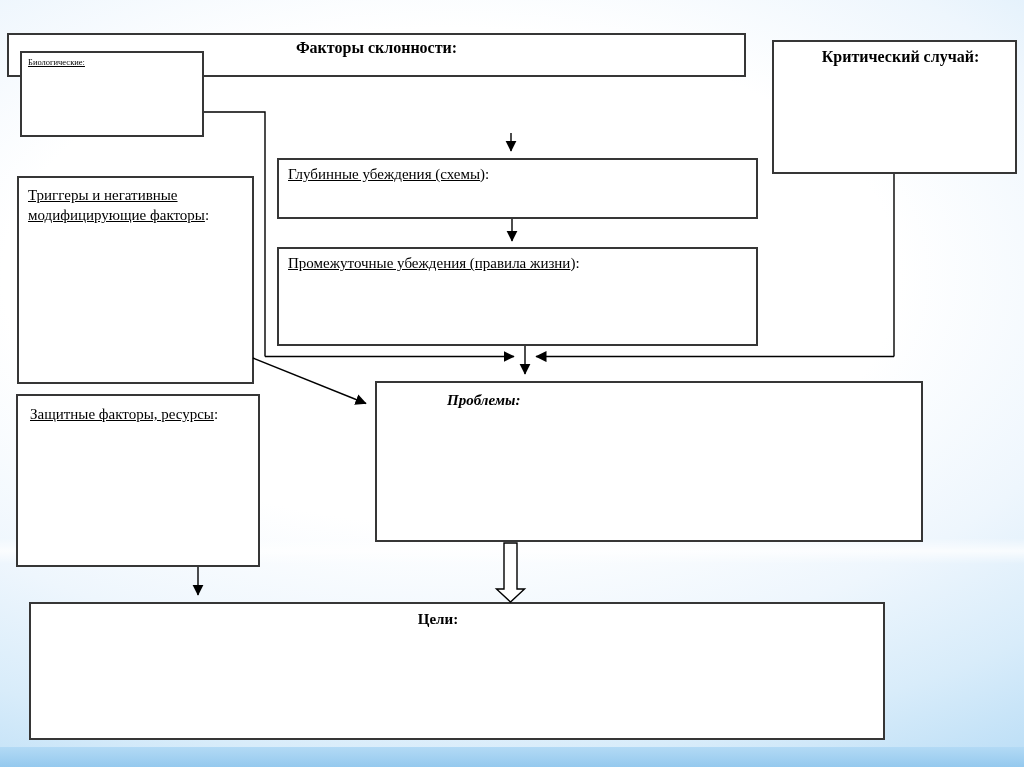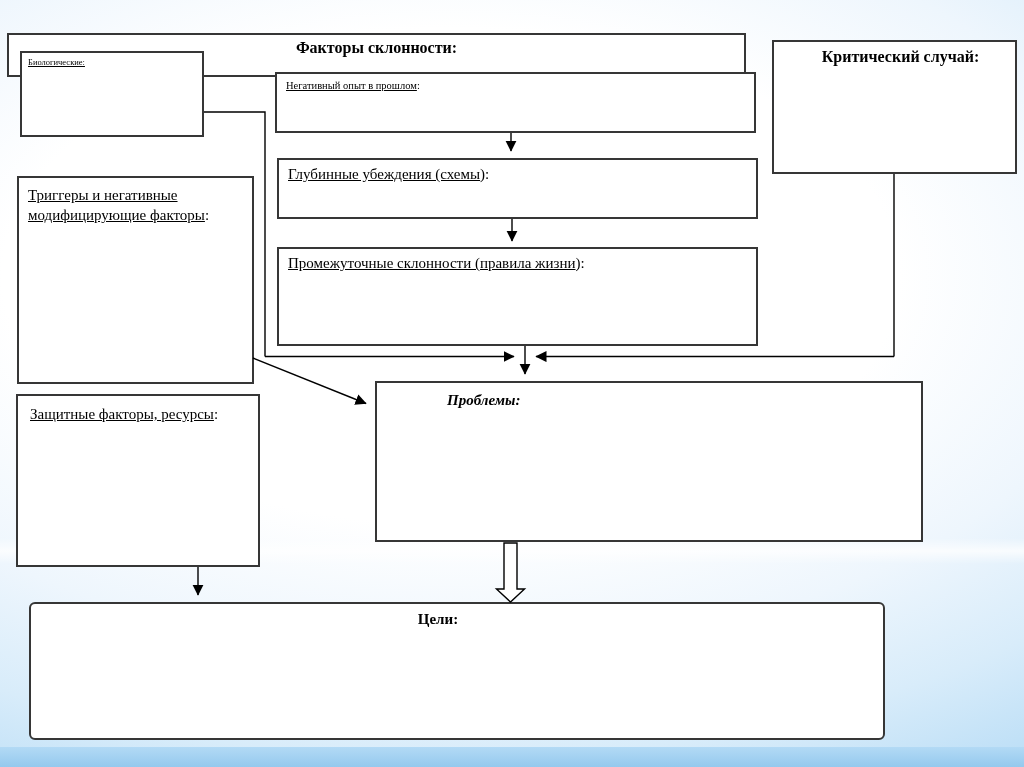--- a/index.html
+++ b/index.html
@@ -37,50 +37,47 @@
   .b-biological .box-title{font-size:8.5px;line-height:11px;}
   .b-negative     {left:275px; top:72px;  width:481px; height:61px; padding:5px 9px;}
   .b-negative .box-title{font-size:10.5px;line-height:14px;}
   .b-core         {left:277px; top:158px; width:481px; height:61px; padding:4px 9px;}
   .b-intermediate {left:277px; top:247px; width:481px; height:99px; padding:4px 9px;}
   .b-triggers     {left:17px;  top:176px; width:237px; height:208px; padding:7px 9px;}
   .b-critical     {left:772px; top:40px;  width:245px; height:134px; text-align:center; padding-top:5px;padding-left:12px;}
   .b-critical .box-title{font-size:16px;}
   .b-protective   {left:16px;  top:394px; width:244px; height:173px; padding:8px 12px;}
   .b-problems     {left:375px; top:381px; width:548px; height:161px; padding:7px 10px 0 70px;font-style:italic;}
-  .b-goals        {left:29px;  top:602px; width:856px; height:138px; text-align:center; padding:5px 38px 0 0;border-radius:6px; }
+  .b-goals        {left:29px;  top:602px; width:856px; height:138px; text-align:center; padding:5px 38px 0 0; }
 
   .overlay{position:absolute;left:0;top:0;pointer-events:none;}
 </style>
 </head>
 <body>
 
 <div class="slide">
 
   <div class="horizon"></div>
   <div class="bottom-band"></div>
 
   <div class="box b-factors">
     <span class="box-title bold">Факторы склонности:</span>
   </div>
 
   <div class="box b-biological">
     <span class="box-title"><span class="u">Биологические:</span><span></span></span>
   </div>
 
-  <div class="box b-negative">
-    <span class="box-title"><span class="u">Негативный опыт в прошлом</span><span>:</span></span>
-  </div>
 
   <div class="box b-core">
     <span class="box-title"><span class="u">Глубинные убеждения (схемы</span><span>):</span></span>
   </div>
 
   <div class="box b-intermediate">
-    <span class="box-title"><span class="u">Промежуточные склонности (правила жизни</span><span>):</span></span>
+    <span class="box-title"><span class="u">Промежуточные убеждения (правила жизни</span><span>):</span></span>
   </div>
 
   <div class="box b-triggers">
     <span class="box-title"><span class="u">Триггеры и негативные модифицирующие факторы</span><span>:</span></span>
   </div>
 
   <div class="box b-critical">
     <span class="box-title bold">Критический случай:</span>
   </div>
 

